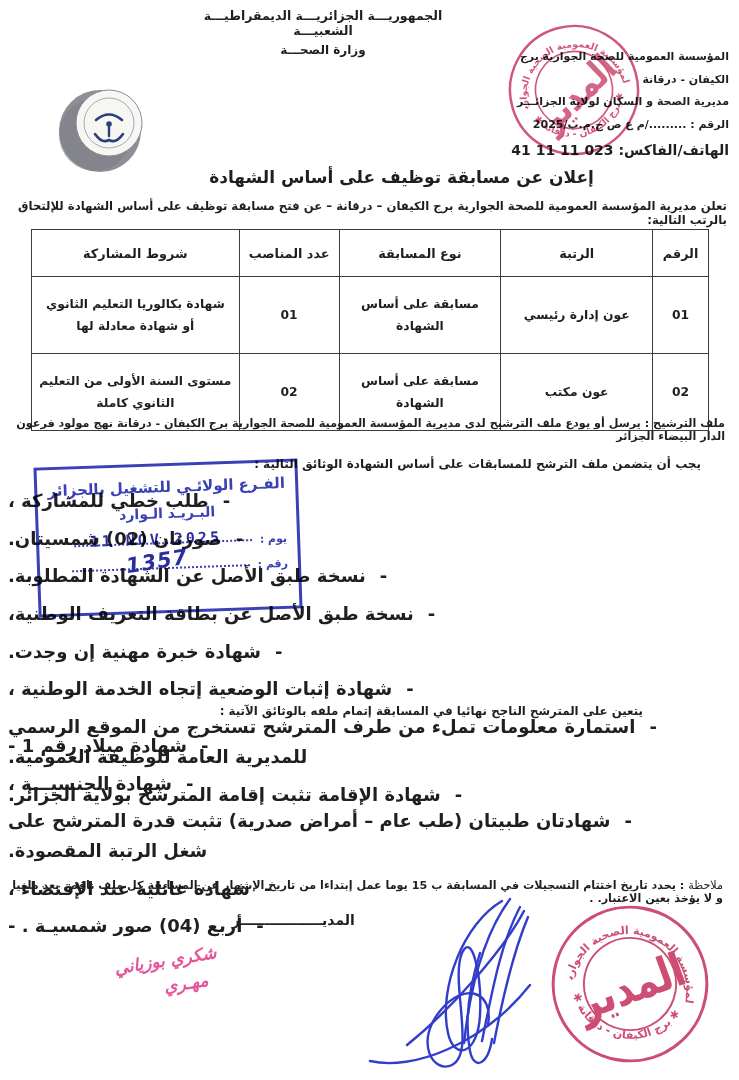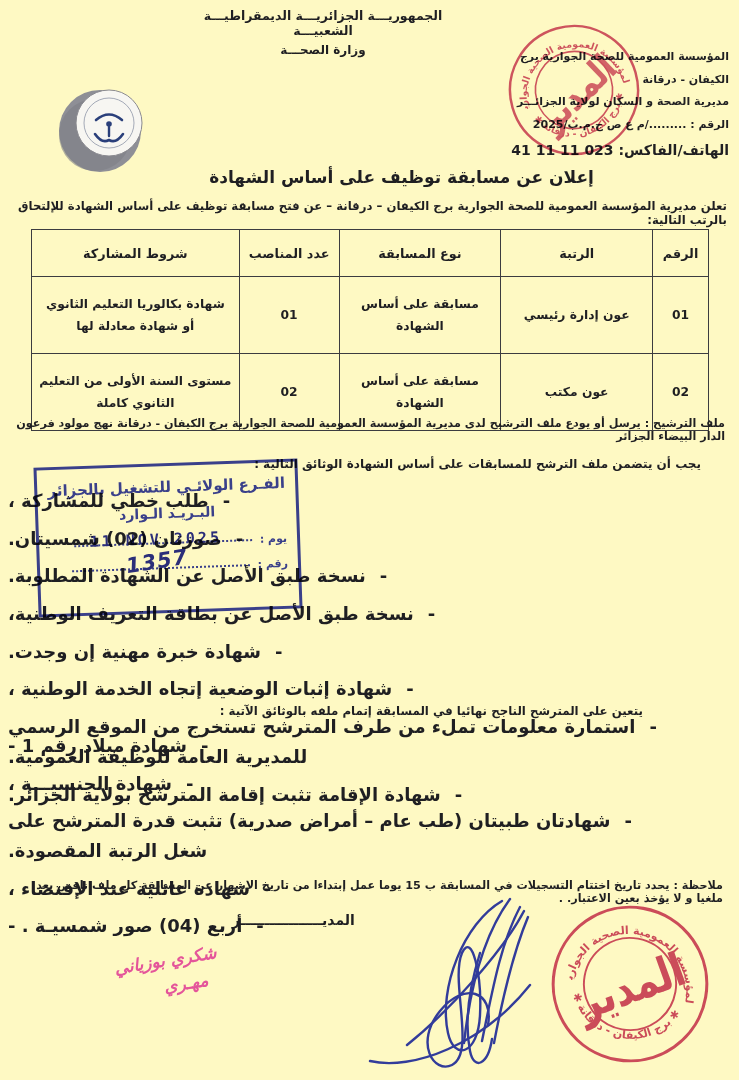--- a/index.html
+++ b/index.html
@@ -1,18 +1,18 @@
 <!DOCTYPE html>
 <html lang="ar" dir="rtl"><head>
 <meta charset="utf-8">
 <style>
   html,body{margin:0;padding:0;background:#e8e8e8;}
   .page{
     position:relative;width:739px;height:1080px;margin:0 auto;
-    background:#fef9c3;overflow:hidden;direction:rtl;
+    background:#ffffff;overflow:hidden;direction:rtl;
     font-family:"DejaVu Sans","Liberation Sans",sans-serif;color:#1f1f22;
   }
   
   .hdr-center{position:absolute;top:8px;left:178px;width:290px;text-align:center;}
   .hdr-center .rep{font-size:12.5px;font-weight:bold;}
   .hdr-center .min{font-size:12px;font-weight:bold;margin-top:5px;}
   .hdr-center .dateline{font-size:11px;font-weight:bold;margin-top:9px;text-align:center;}
   .hdr-right{position:absolute;top:46px;right:10px;width:250px;text-align:right;
     font-weight:bold;font-size:11px;line-height:2.05;}
   .hdr-right .tiny{font-size:14px;letter-spacing:.5px;}
@@ -39,21 +39,21 @@
     font-size:11.2px;font-weight:bold;}
   .docs-heading{position:absolute;top:457px;right:38px;font-size:12px;font-weight:600;text-align:right;}
   .list{position:absolute;right:72px;left:8px;list-style:none;margin:0;padding:0;}
   .docs-list{top:486px;}
   .final-list{top:731px;}
   .list li{font-size:18px;font-weight:600;margin-bottom:8px;text-align:left;line-height:1.65;}
   .list li::before{content:"-";margin-left:14px;font-weight:bold;}
   .final-heading{position:absolute;top:704px;right:96px;font-size:11.8px;font-weight:600;}
   .note-line{position:absolute;top:879px;right:16px;left:6px;font-size:11.2px;
     font-weight:600;text-align:right;}
-  .note-line .lbl{font-weight:bold;}
+  .note-line .lbl{font-weight:normal;}
   
   .postal{position:absolute;left:36px;top:463px;width:264px;height:150px;
     border:3.5px solid #3a41b5;transform:rotate(-2deg);color:#3a41b5;
     text-align:center;box-sizing:border-box;mix-blend-mode:multiply;}
   .postal .l1{font-size:15px;font-weight:bold;margin-top:12px;letter-spacing:.5px;}
   .postal .l2{font-size:14px;font-weight:bold;margin-top:9px;letter-spacing:2px;}
   .postal .row{position:relative;margin-top:15px;font-size:11px;font-weight:bold;
     text-align:right;padding-left:12px;padding-right:10px;}
   .postal .row + .row{margin-top:12px;}
   .dotfill{display:inline-block;width:178px;border-bottom:2.2px dotted #3a41b5;

